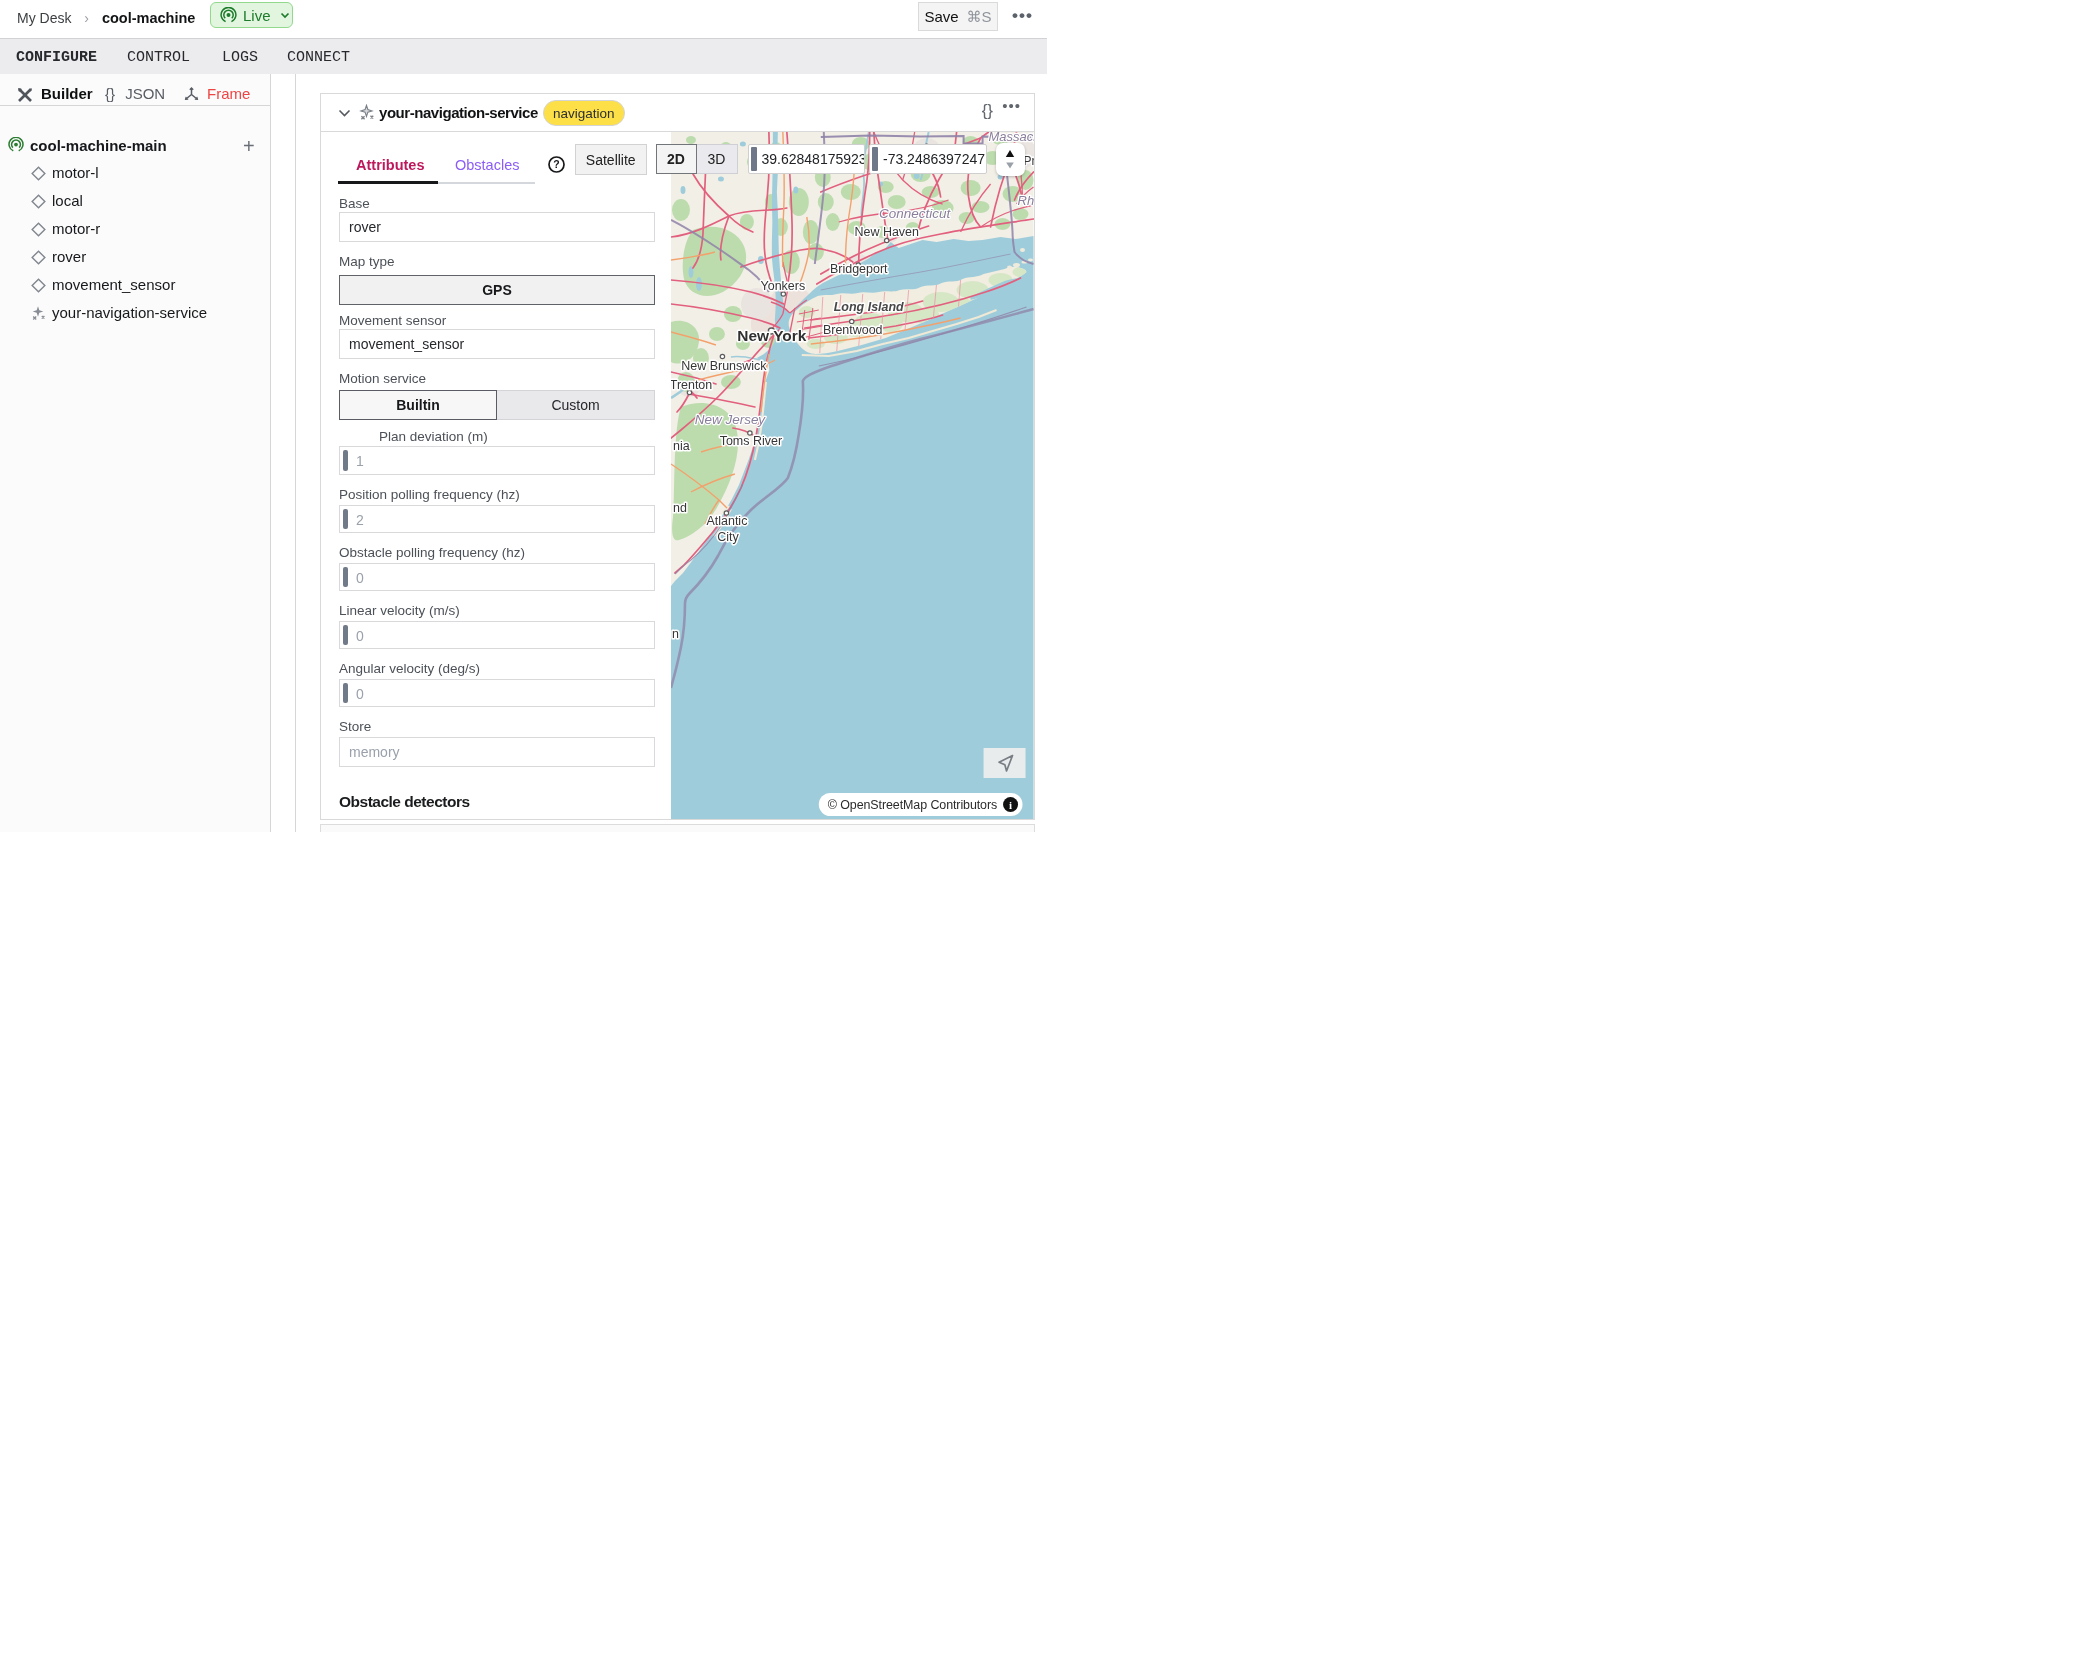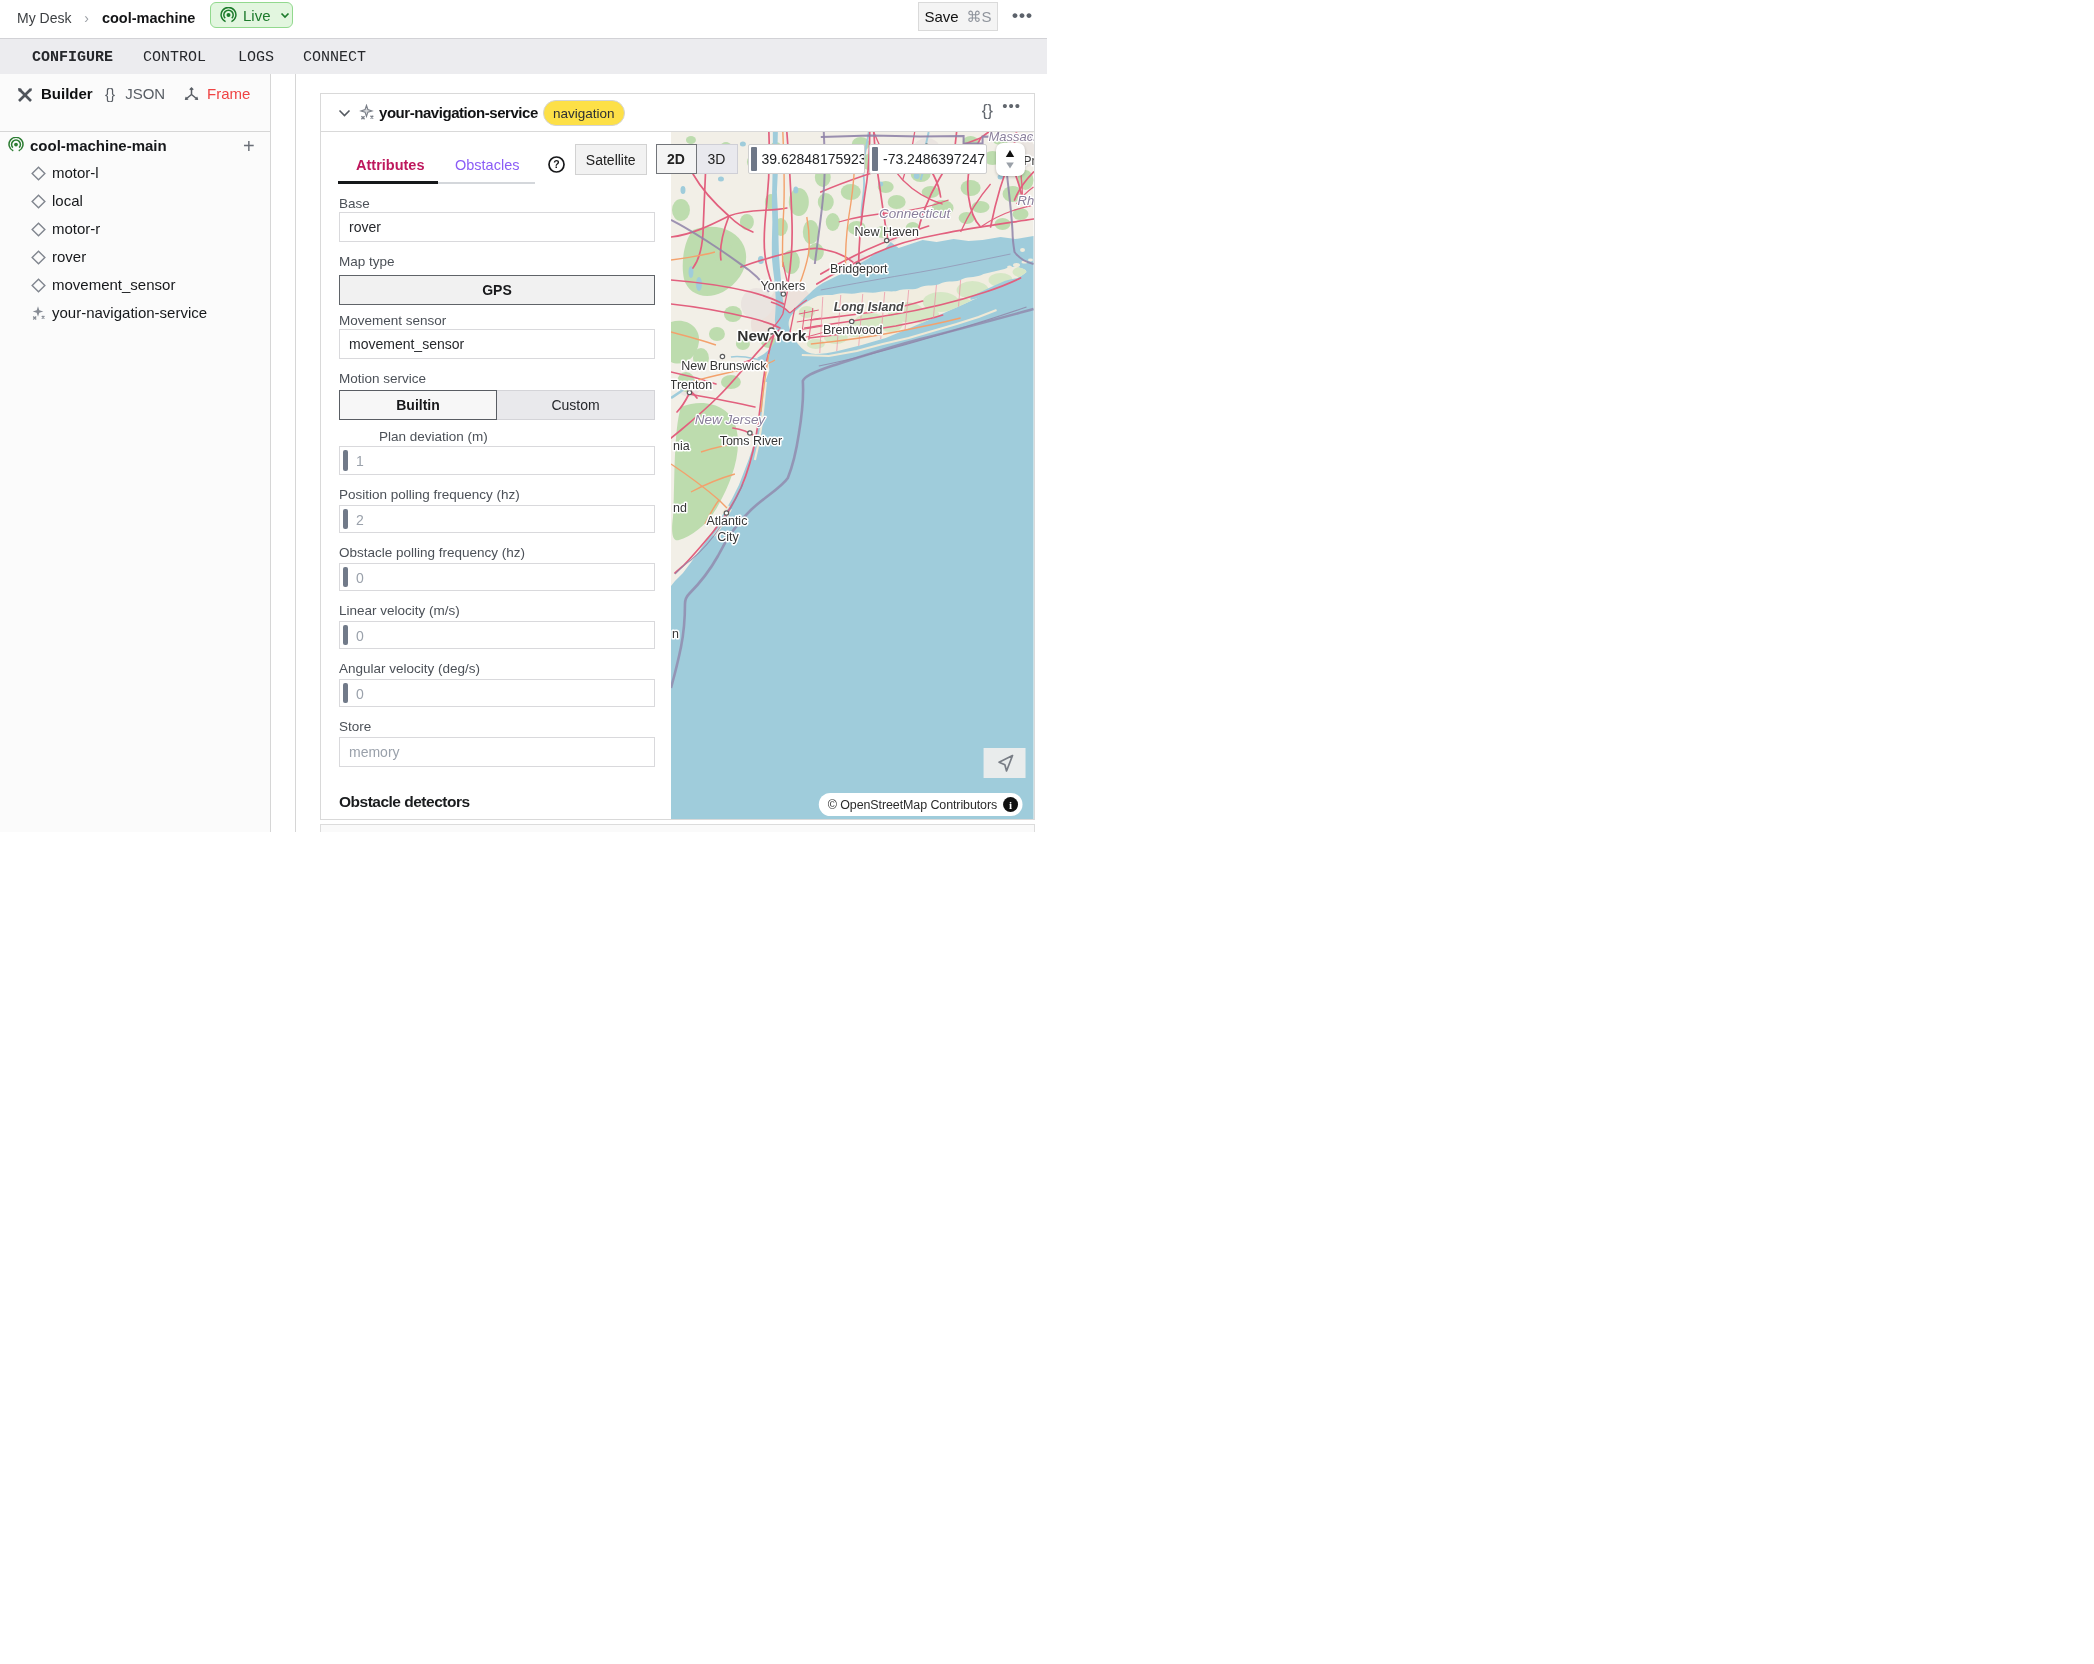--- a/index.html
+++ b/index.html
@@ -14,25 +14,25 @@
   .live { position:absolute; left:210px; top:2px; width:83px; height:26px; border:1px solid #92d98e;
     background:#e2f6df; border-radius:6px; display:flex; align-items:center; padding-left:9px; }
   .live span { color:#1d7b2c; font-size:15px; margin-left:6px; }
   .save { position:absolute; left:918px; top:2px; width:80px; height:29px; background:#f4f4f4;
     border:1px solid #dadada; display:flex; align-items:center; justify-content:center; font-size:15px; color:#121212; }
   .save .kbd { color:#8f949c; margin-left:8px; }
   .hdots { position:absolute; left:1012px; top:6px; color:#5c626b; font-size:17px; letter-spacing:1px; font-weight:700; }
   
   .tabs { position:absolute; left:0; top:38px; width:1047px; height:36px; background:#ececef;
     border-top:1px solid #d2d2d6; font-family:"Liberation Mono", monospace; font-size:15px; color:#26282c; }
-  .tabs span { position:absolute; top:10px;margin-left:16px; }
+  .tabs span { position:absolute; top:10px; }
   
   .side { position:absolute; left:0; top:74px; width:271px; height:758px; background:#fbfbfb;
     border-right:1px solid #d6d6d6; }
-  .brow { position:absolute; left:0; top:0; width:270px; height:58px; border-bottom:1px solid #d6d6d6; }
+  .brow { position:absolute; left:0; top:0; width:270px; height:32px; border-bottom:1px solid #d6d6d6; }
   .brow .it { position:absolute; top:11px; font-size:15px; color:#4c4f55; }
   .gutter { position:absolute; left:271px; top:74px; width:25px; height:758px; background:#fff;
     border-right:1px solid #d6d6d6; }
   .tree { position:absolute; left:0; top:0; width:270px; }
   .trow { position:absolute; font-size:15px; color:#16181b; }
   
   .main { position:absolute; left:297px; top:74px; width:750px; height:758px; background:#fff; }
   .card { position:absolute; left:23px; top:19px; width:715px; height:727px; border:1px solid #d9d9d9; background:#fff; }
   .chead { position:absolute; left:0; top:0; width:713px; height:38px; border-bottom:1px solid #d9d9d9; background:#fff; z-index:5;}
   .ctitle { position:absolute; left:58px; top:10px; font-size:15px; letter-spacing:-0.45px; font-weight:700; color:#121315; }

